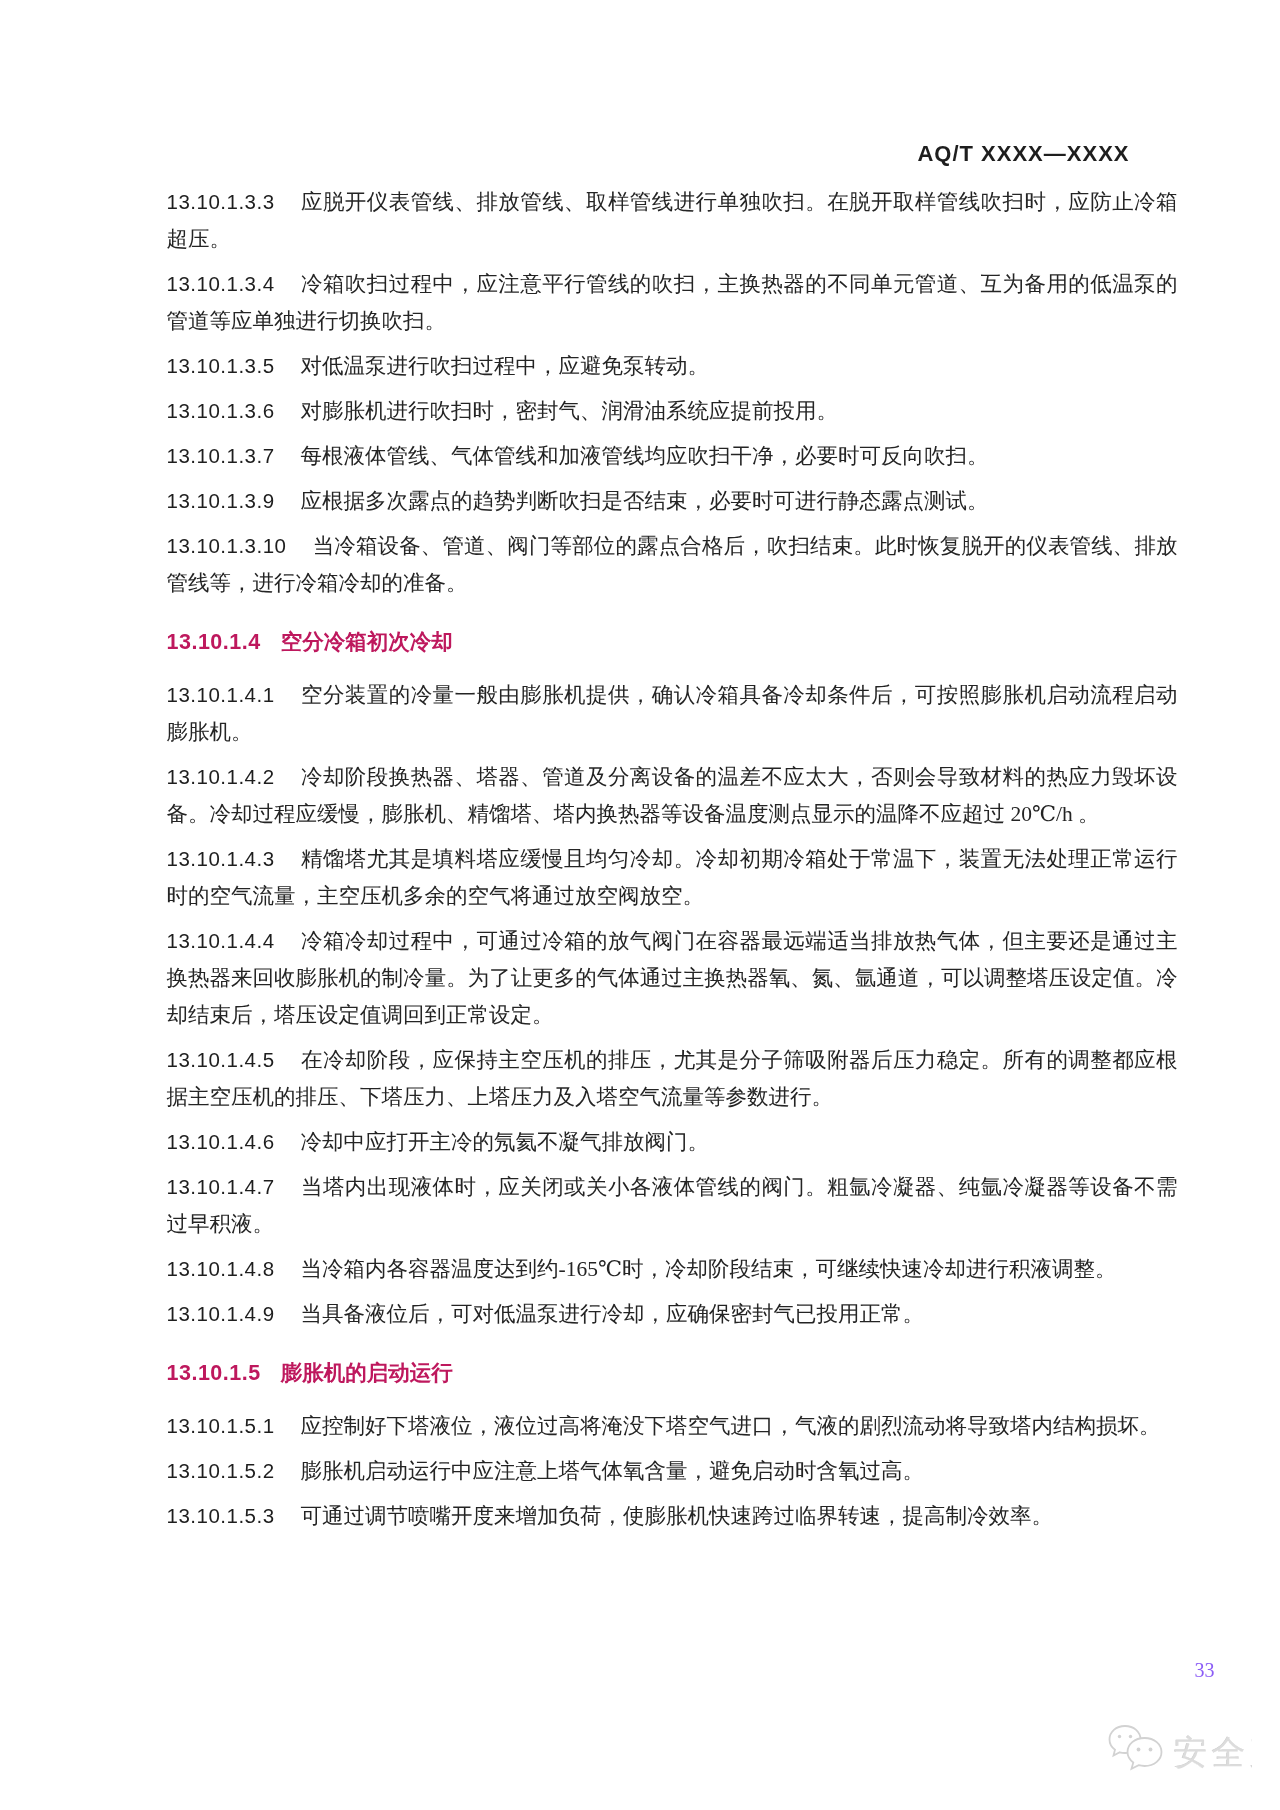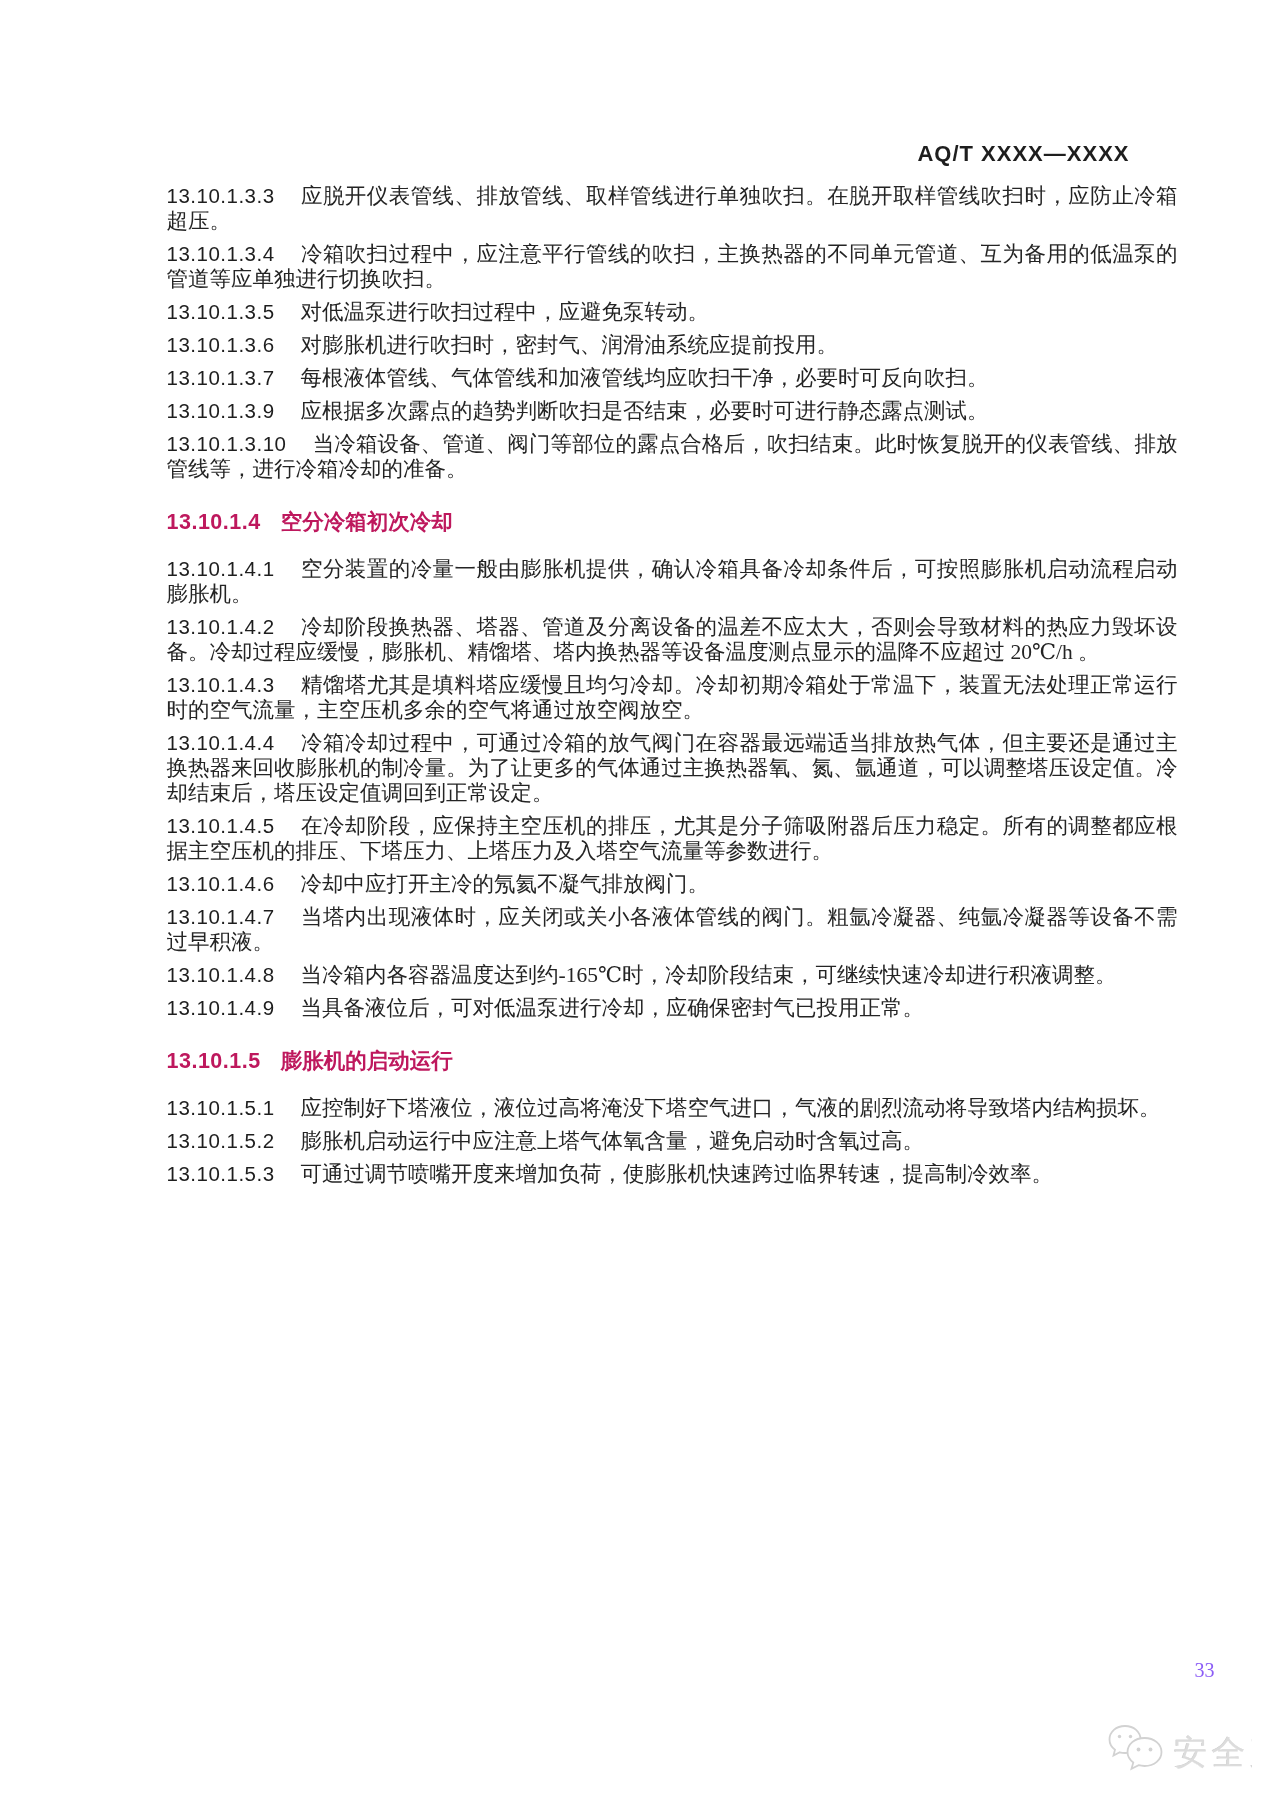--- a/index.html
+++ b/index.html
@@ -11,21 +11,21 @@
   }
   .header-code {
     position:absolute; top:141px; right:122px;
     font-family:"Liberation Sans","DejaVu Sans",sans-serif;
     font-size:22px; font-weight:700; letter-spacing:1px; color:#1e1e1e;
   }
   .content {
     position:absolute; left:138px; top:183px; width:1020px;
   }
   .clause {
-    margin:0 9px 7px 0; font-size:21.5px; line-height:25px;
+    margin:0 9px 7px 0; font-size:21.5px; line-height:37px;
     text-align:justify; color:#242424;
   }
   .clause .num {
     font-family:"Liberation Sans","DejaVu Sans",sans-serif;
     font-size:20.5px; letter-spacing:0.5px; color:#1e1e1e;
     padding-right:26px; white-space:nowrap;
   }
   .heading {
     margin:24px 0 17px 0; font-size:21.5px; line-height:33px;
     font-weight:700; color:#be185d;

